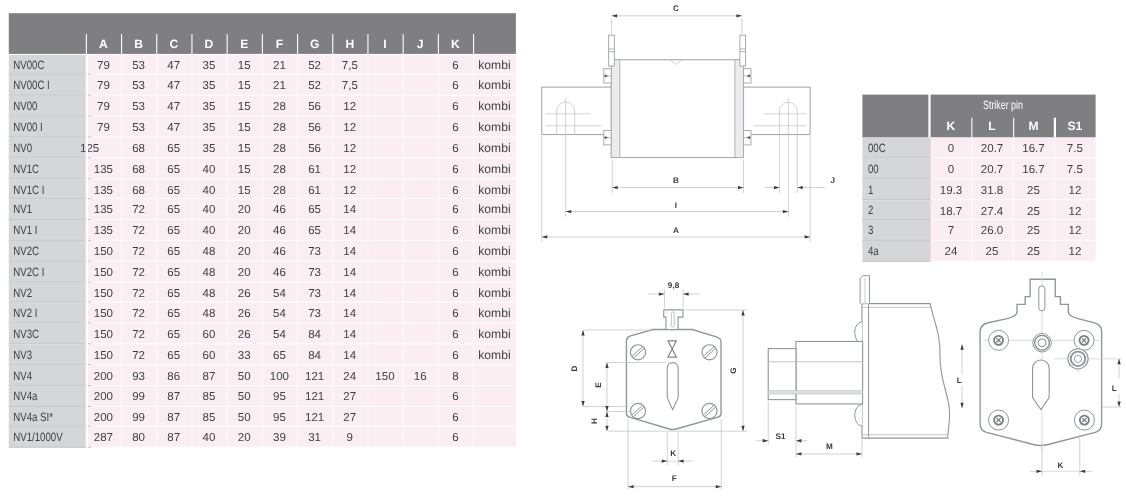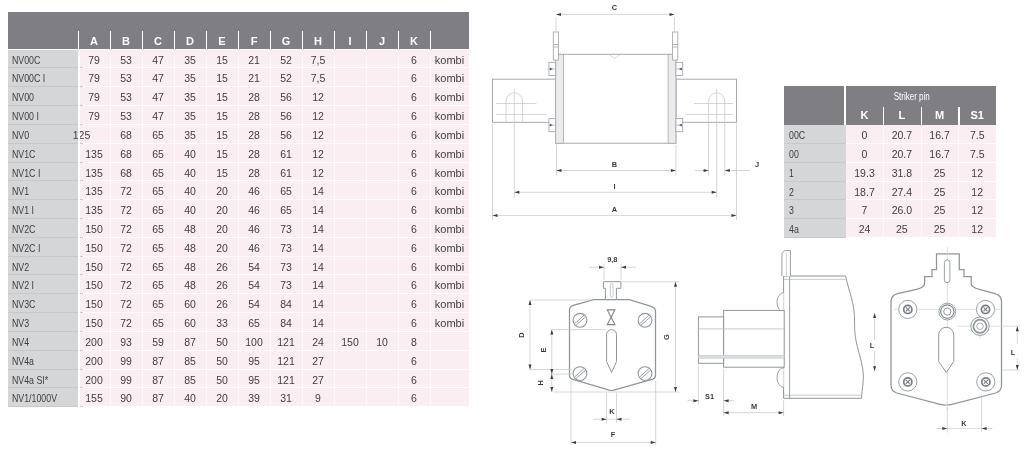--- a/index.html
+++ b/index.html
@@ -243,28 +243,28 @@
       <div class="num" style="left:262.5px;width:32.0px">84</div>
       <div class="num" style="left:294.5px;width:32.0px">14</div>
       <div class="num" style="left:390.5px;width:32.0px">6</div>
       <div class="num" style="left:422.5px;width:39.0px;font-size:11px">kombi</div>
     </div>
     <div style="position:absolute;left:7.5px;top:331.95px;width:461.5px;height:17.82px;border-bottom:1px solid #fff">
       <div class="lab" style="width:70.5px"><span style="display:inline-block;transform:scaleX(.8);transform-origin:0 50%">NV4</span></div>
       <div style="position:absolute;left:70.5px;top:0;width:391.0px;height:100%;background:#fbeef3"></div>
       <div class="num" style="left:70.5px;width:32.0px">200</div>
       <div class="num" style="left:102.5px;width:32.0px">93</div>
-      <div class="num" style="left:134.5px;width:32.0px">59</div>
+      <div class="num" style="left:134.5px;width:32.0px">86</div>
       <div class="num" style="left:166.5px;width:32.0px">87</div>
       <div class="num" style="left:198.5px;width:32.0px">50</div>
       <div class="num" style="left:230.5px;width:32.0px">100</div>
       <div class="num" style="left:262.5px;width:32.0px">121</div>
       <div class="num" style="left:294.5px;width:32.0px">24</div>
       <div class="num" style="left:326.5px;width:32.0px">150</div>
-      <div class="num" style="left:358.5px;width:32.0px">10</div>
+      <div class="num" style="left:358.5px;width:32.0px">16</div>
       <div class="num" style="left:390.5px;width:32.0px">8</div>
     </div>
     <div style="position:absolute;left:7.5px;top:350.77px;width:461.5px;height:17.82px;border-bottom:1px solid #fff">
       <div class="lab" style="width:70.5px"><span style="display:inline-block;transform:scaleX(.8);transform-origin:0 50%">NV4a</span></div>
       <div style="position:absolute;left:70.5px;top:0;width:391.0px;height:100%;background:#fbeef3"></div>
       <div class="num" style="left:70.5px;width:32.0px">200</div>
       <div class="num" style="left:102.5px;width:32.0px">99</div>
       <div class="num" style="left:134.5px;width:32.0px">87</div>
       <div class="num" style="left:166.5px;width:32.0px">85</div>
       <div class="num" style="left:198.5px;width:32.0px">50</div>
@@ -282,22 +282,22 @@
       <div class="num" style="left:166.5px;width:32.0px">85</div>
       <div class="num" style="left:198.5px;width:32.0px">50</div>
       <div class="num" style="left:230.5px;width:32.0px">95</div>
       <div class="num" style="left:262.5px;width:32.0px">121</div>
       <div class="num" style="left:294.5px;width:32.0px">27</div>
       <div class="num" style="left:390.5px;width:32.0px">6</div>
     </div>
     <div style="position:absolute;left:7.5px;top:388.41px;width:461.5px;height:17.82px;border-bottom:1px solid #fff">
       <div class="lab" style="width:70.5px"><span style="display:inline-block;transform:scaleX(.8);transform-origin:0 50%">NV1/1000V</span></div>
       <div style="position:absolute;left:70.5px;top:0;width:391.0px;height:100%;background:#fbeef3"></div>
-      <div class="num" style="left:70.5px;width:32.0px">155</div>
-      <div class="num" style="left:102.5px;width:32.0px">90</div>
+      <div class="num" style="left:70.5px;width:32.0px">287</div>
+      <div class="num" style="left:102.5px;width:32.0px">80</div>
       <div class="num" style="left:134.5px;width:32.0px">87</div>
       <div class="num" style="left:166.5px;width:32.0px">40</div>
       <div class="num" style="left:198.5px;width:32.0px">20</div>
       <div class="num" style="left:230.5px;width:32.0px">39</div>
       <div class="num" style="left:262.5px;width:32.0px">31</div>
       <div class="num" style="left:294.5px;width:32.0px">9</div>
       <div class="num" style="left:390.5px;width:32.0px">6</div>
     </div>
     <div style="position:absolute;left:78.0px;top:49.65px;width:1.6px;height:357.6px;background:#fff"></div>
     <div style="position:absolute;left:110.0px;top:49.65px;width:1px;height:357.6px;background:rgba(255,255,255,0.65)"></div>

